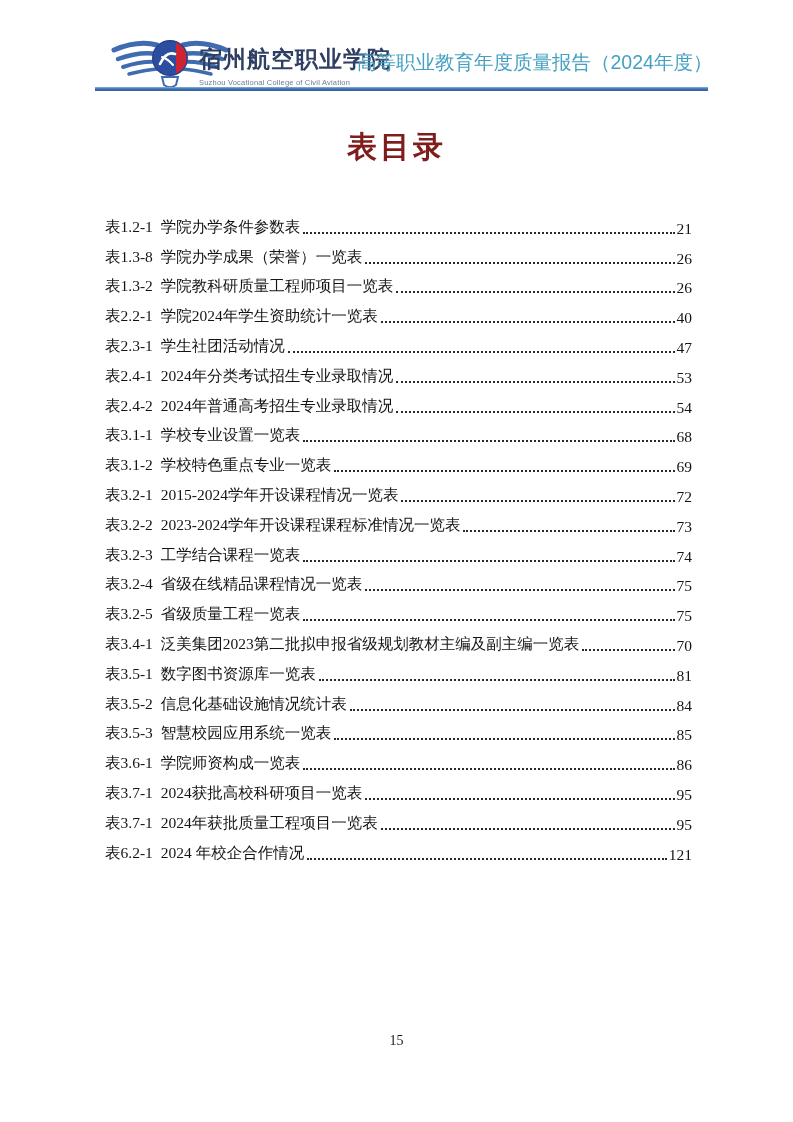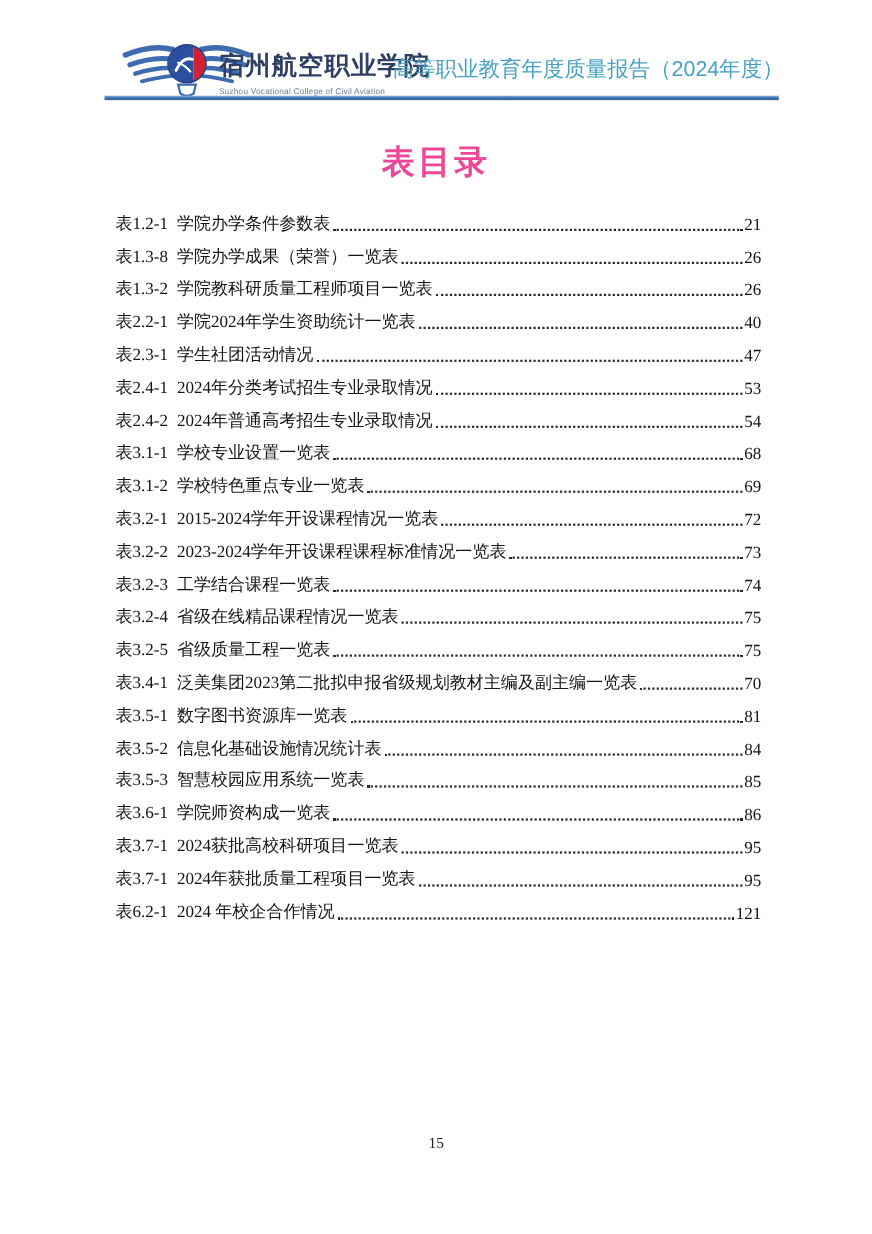--- a/index.html
+++ b/index.html
@@ -23,24 +23,24 @@
     font-family:"Liberation Sans","DejaVu Sans",sans-serif;
     font-weight:normal;font-size:19.5px;color:#45a0c2;white-space:nowrap;
   }
   .header-rule{
     position:absolute;left:95px;top:87px;width:613px;height:4px;
     background:linear-gradient(180deg,#8fb1da 0%,#4274b5 45%,#2f5d9c 100%);
   }
   
   .doc-title{
     position:absolute;left:0;top:127px;width:100%;text-align:center;
-    font-size:30px;font-weight:bold;color:#ec4899;letter-spacing:3px;
-  }
-  
-  .toc{position:absolute;left:105px;top:184px;width:587px;}
+    font-size:30px;font-weight:bold;color:#7f1d1d;letter-spacing:3px;
+  }
+  
+  .toc{position:absolute;left:105px;top:208px;width:587px;}
   .toc-row{
     display:flex;align-items:flex-end;height:29.8px;
     font-size:15.5px;color:#141414;
   }
   .toc-row .lab{white-space:pre;margin-right:8px;}
   .toc-row .ti{white-space:pre;}
   .toc-row .leader{
     flex:1;min-width:12px;border-bottom:2px dotted #2a2a2a;margin:0 2px 4px 3px;
   }
   .toc-row .pg{white-space:pre;}

